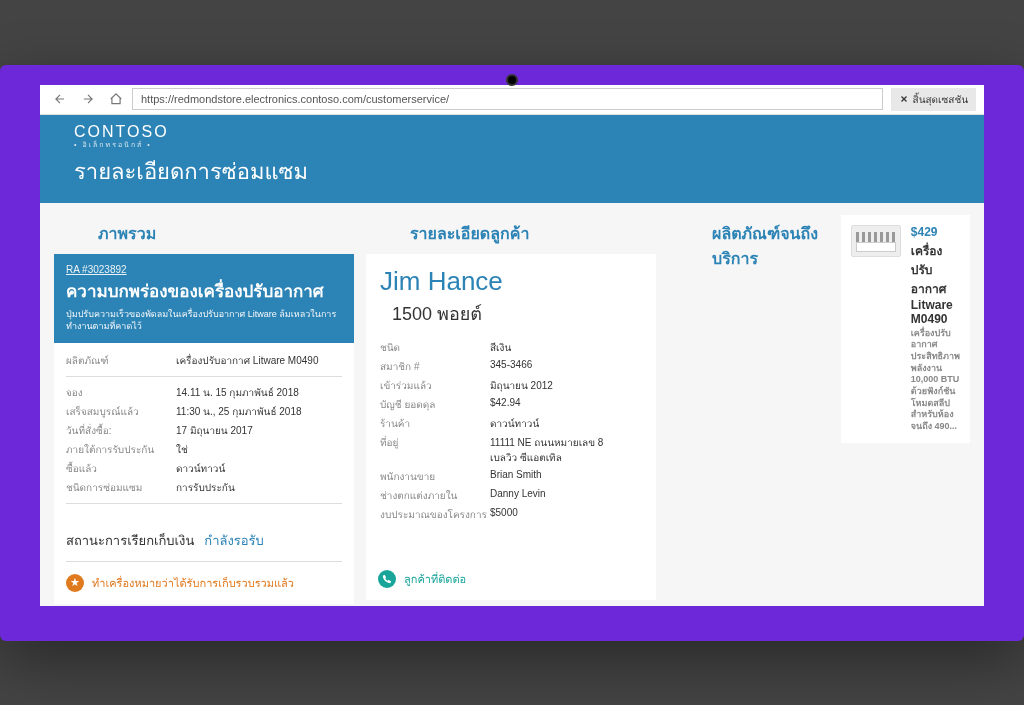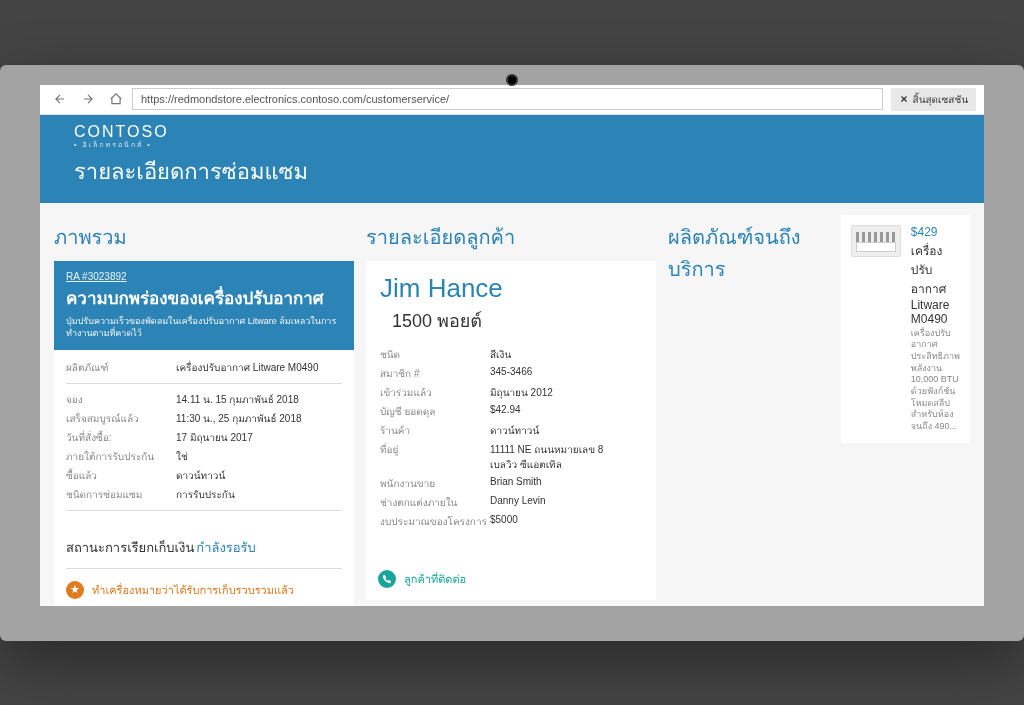--- a/index.html
+++ b/index.html
@@ -1,18 +1,18 @@
 <!DOCTYPE html>
 <html><head>
 <meta charset="utf-8">
 <style>
   * { margin:0; padding:0; box-sizing:border-box; font-family:"Segoe UI", Arial, sans-serif; }
   body { background:#444; display:flex; align-items:center; justify-content:center; min-height:100vh; }
 
-  .tablet { width:1024px; height:576px; background:#a3a3a3; border-radius:6px; padding:20px 40px 35px; position:relative; box-shadow:0 20px 60px rgba(0,0,0,.4); }
+  .tablet { width:1024px; height:576px; background:#6d28d9; border-radius:6px; padding:20px 40px 35px; position:relative; box-shadow:0 20px 60px rgba(0,0,0,.4); }
   .camera { width:12px; height:12px; border-radius:50%; background:#000; border:2px solid #333; position:absolute; top:9px; left:50%; transform:translateX(-50%); }
   .screen { width:100%; height:100%; background:#f6f6f6; overflow:hidden; }
 
   
   .browser-bar { height:30px; background:#fff; display:flex; align-items:center; padding:0 8px; border-bottom:1px solid #e0e0e0; }
   .nav-icon { width:24px; height:24px; display:flex; align-items:center; justify-content:center; color:#777; margin-right:4px; cursor:pointer; }
   .url-box { flex:1; height:22px; border:1px solid #ccc; padding:0 8px; font-size:11px; line-height:20px; color:#555; background:#fff; }
   .end-session { margin-left:8px; display:flex; align-items:center; font-size:10px; color:#333; background:#e8e8e8; padding:4px 8px; cursor:pointer; }
   .end-session svg { margin-right:4px; }
 
@@ -21,44 +21,44 @@
   .banner-logo { font-size:16px; letter-spacing:2px; font-weight:300; }
   .banner-sub { font-size:7px; letter-spacing:2px; opacity:.8; margin-top:-2px; }
   .banner-title { font-size:22px; font-weight:400; margin-top:4px; }
 
   .columns { display:flex; padding:12px 14px; gap:12px; height:calc(100% - 30px - 82px); }
   .col { background:#fff; display:flex; flex-direction:column; }
   .col1 { flex:0 0 300px; }
   .col2 { flex:0 0 290px; }
   .col3 { flex:1; background:transparent; }
 
-  .col-header { color:#2c83b5; font-size:20px; font-weight:400; padding:6px 0 8px; }
+  .col-header { color:#2c83b5; font-size:16px; font-weight:700; padding:6px 0 8px;margin-left:44px; }
 
   
   .overview-box { background:#2c83b5; color:#fff; padding:10px 12px; }
   .ra-number { font-size:10px; opacity:.9;text-decoration:underline; }
   .ra-title { font-size:17px; font-weight:600; margin:2px 0 4px; }
   .ra-desc { font-size:9px; line-height:1.4; opacity:.95; }
 
   .kv-section { padding:10px 12px; color:#555; }
   .kv-row { display:flex; font-size:10px; margin-bottom:4px; }
   .kv-row .k { flex:0 0 110px; color:#888; }
   .kv-row .v { flex:1; color:#333; }
   .divider { height:1px; background:#ddd; margin:8px 0; }
   .billing-row { display:flex; align-items:center; padding:8px 12px 4px; font-size:13px; }
-  .billing-label { color:#333; margin-right:2px; }
+  .billing-label { color:#333; margin-right:10px; }
   .billing-value { color:#2c83b5; font-weight:400; }
 
   
   .cust-body { padding:12px 14px; }
   .cust-name { color:#2c83b5; font-size:26px; font-weight:300; }
   .cust-points { font-size:18px; color:#333; margin:2px 12px 12px; }
 
   
-  .prod-card { background:#fff; display:flex; padding:10px; gap:10px; }
+  .prod-card { background:#fff; display:flex; padding:10px; gap:10px;font-weight:bold; }
   .prod-img { width:50px; height:32px; background:#eee; border:1px solid #ddd; border-radius:2px; position:relative; overflow:hidden; }
   .prod-img::before { content:""; position:absolute; left:4px; right:4px; top:6px; height:10px; background:repeating-linear-gradient(90deg,#999,#999 3px,#eee 3px,#eee 6px); }
   .prod-img::after { content:""; position:absolute; left:4px; right:4px; bottom:4px; height:8px; background:#fff; border:1px solid #ccc; }
   .prod-info { flex:1; }
   .prod-price { color:#2c83b5; font-size:12px; }
   .prod-title { font-size:12px; color:#333; margin:2px 0; }
   .prod-desc { font-size:9px; color:#888; line-height:1.3; }
 
   
   .col-footer { margin-top:auto; padding:12px; display:flex; align-items:center; font-size:11px; font-weight:500; }

